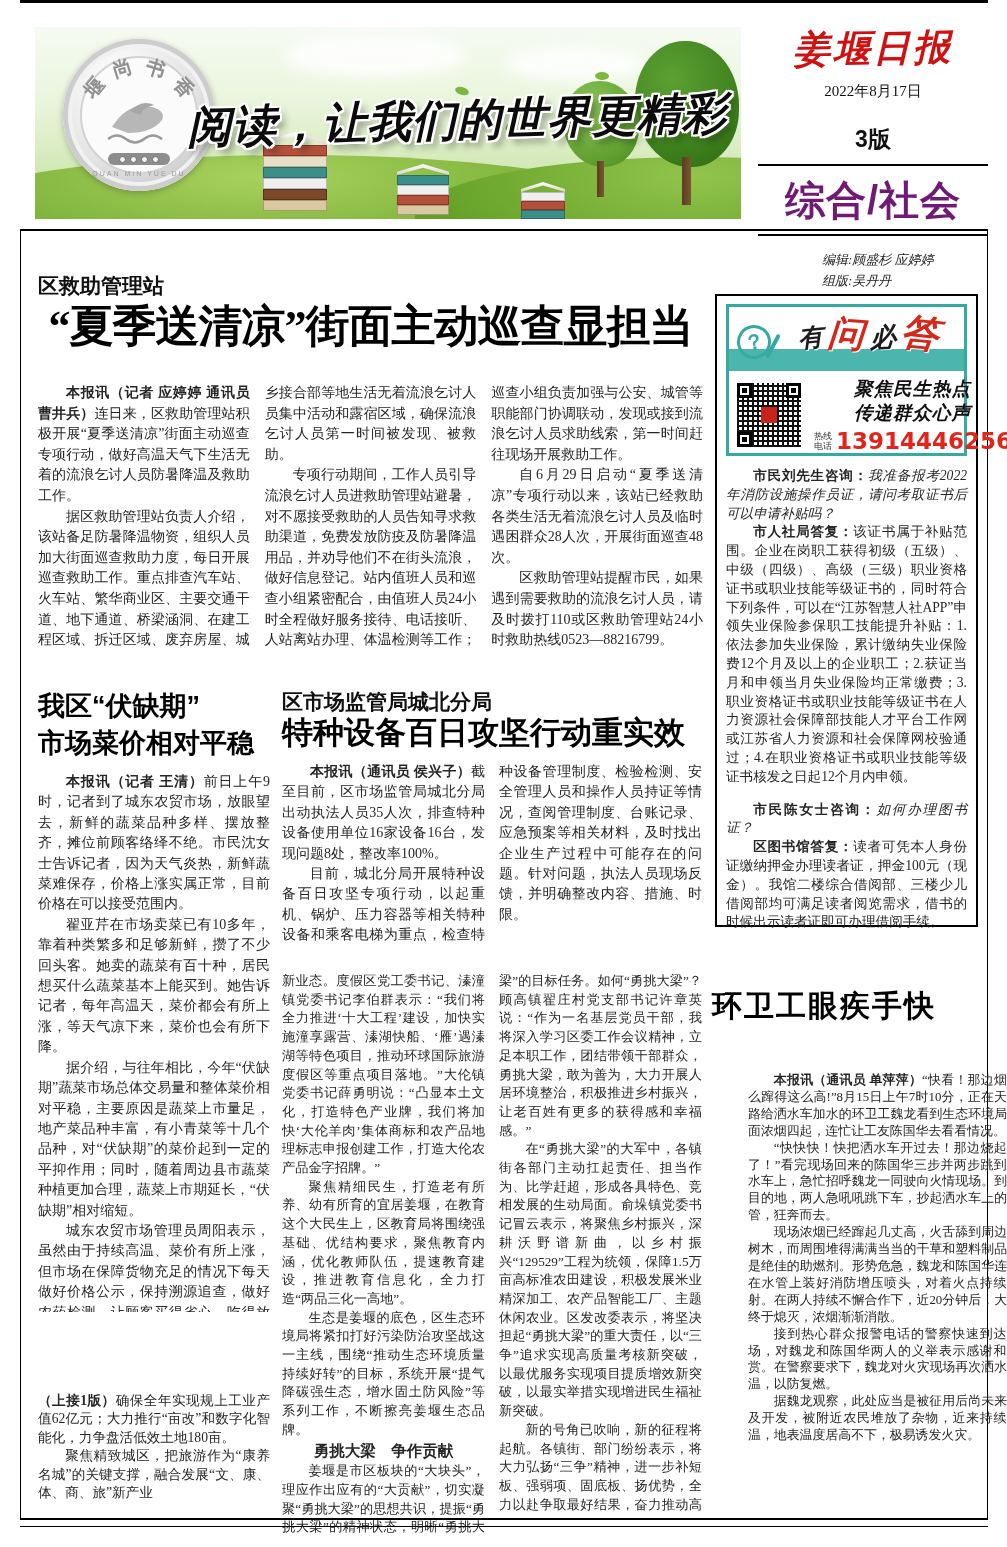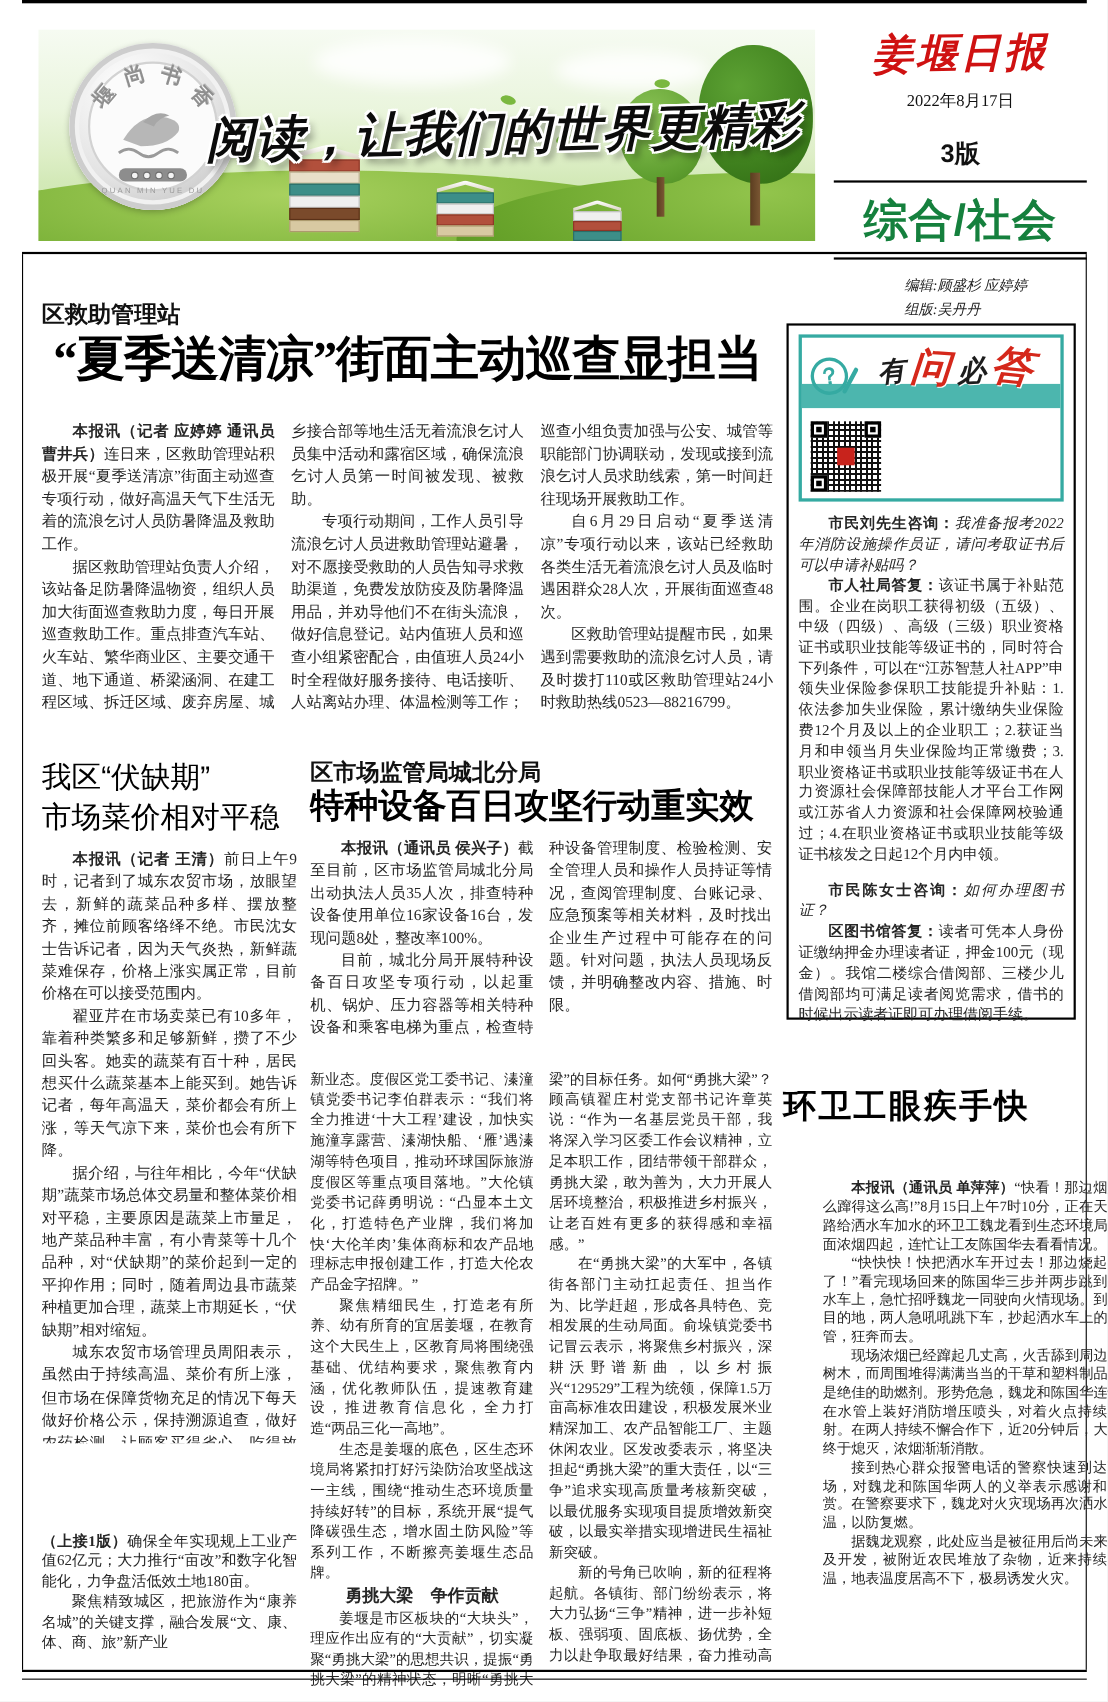--- a/index.html
+++ b/index.html
@@ -58,21 +58,21 @@
         font-family:"DejaVu Serif","Liberation Serif",serif;color:#0b0b0b;letter-spacing:1px;white-space:nowrap;
         transform:rotate(-1.6deg);
         text-shadow:2px 2px 0 #fff,-2px -2px 0 #fff,2px -2px 0 #fff,-2px 2px 0 #fff,0 2px 0 #fff,0 -2px 0 #fff,2px 0 0 #fff,-2px 0 0 #fff,5px 6px 7px rgba(0,0,0,.4);}
   
   .mh-right{left:758px;top:24px;width:230px;text-align:center;}
   .paper-name{font-size:37px;font-weight:bold;font-style:italic;color:#cf1111;letter-spacing:3px;
         font-family:"DejaVu Serif",serif;transform:rotate(-1deg);}
   .mh-date{margin-top:8px;font-size:15px;color:#111;}
   .mh-edition{margin-top:23px;font-size:23px;font-weight:bold;color:#111;font-family:"Liberation Sans",sans-serif;}
   .mh-sec-wrap{margin-top:9px;border-top:2px solid #000;border-bottom:2px solid #000;padding:7px 0 6px;}
-  .mh-section{font-size:40px;font-weight:bold;font-family:"Liberation Sans","DejaVu Sans",sans-serif;color:#15803d;letter-spacing:1px;}
+  .mh-section{font-size:40px;font-weight:bold;font-family:"Liberation Sans","DejaVu Sans",sans-serif;color:#701a75;letter-spacing:1px;}
   .mh-editor{margin-top:13px;font-size:13px;font-style:italic;text-align:left;padding-left:64px;line-height:21px;color:#222;}
   
   .kicker{font-family:"Liberation Sans","DejaVu Sans",sans-serif;font-weight:600;font-size:21px;color:#111;}
   .para{margin:0;text-indent:2em;}
   .noindent{text-indent:0;}
   .lead{font-weight:bold;}
   .jbody{text-align:justify;overflow:hidden;}
   
   .rescue-headline{left:38px;top:297px;width:665px;text-align:center;font-size:44px;font-weight:bold;
         letter-spacing:-1px;white-space:nowrap;color:#000;}
@@ -103,21 +103,21 @@
   .qa-slogans{margin-left:78px;text-align:center;}
   .qa-slogan{font-size:18.5px;font-weight:bold;font-style:italic;font-family:"DejaVu Serif",serif;
         line-height:24px;letter-spacing:1px;color:#111;}
   .qa-hotline{display:flex;align-items:center;justify-content:center;margin-top:3px;gap:3px;}
   .hot-label{width:20px;font-size:9px;line-height:10px;word-break:break-all;color:#333;
         font-family:"Liberation Sans",sans-serif;text-align:center;}
   .hot-number{font-size:23px;font-weight:bold;color:#e1251b;font-family:"DejaVu Sans","Liberation Sans",sans-serif;}
   .qa-text{margin-top:11px;font-size:13.6px;line-height:18.8px;text-align:justify;}
   .qtext{font-style:italic;}
   
-  .veg-headline{left:38px;top:688px;width:235px;font-size:27px;font-weight:normal;line-height:37px;
+  .veg-headline{left:38px;top:688px;width:235px;font-size:27px;font-weight:bold;line-height:37px;
         font-family:"Liberation Sans","DejaVu Sans",sans-serif;color:#000;}
   .veg-body{left:38px;top:772px;width:232px;height:540px;font-size:14px;line-height:20.4px;}
   
   .equip-kicker{left:282px;top:688px;}
   .equip-headline{left:282px;top:712px;width:420px;font-size:31px;font-weight:bold;white-space:nowrap;color:#000;}
   .equip-body{left:282px;top:762px;width:420px;height:184px;column-count:2;column-gap:14px;
         font-size:14px;line-height:20.4px;}
   
   .spirit-headline{left:38px;top:1350px;width:235px;font-size:22px;font-weight:bold;line-height:30px;color:#000;}
   .spirit-left-body{left:38px;top:1392px;width:232px;height:118px;font-size:13.6px;line-height:18.4px;}
@@ -239,20 +239,30 @@
           <span class="qa-ch3">答</span>
         </div>
       </div>
       <div class="qa-teal"></div>
       <div class="qr">
         <div class="finder f-tl"></div>
           <div class="finder f-tr"></div>
           <div class="finder f-bl"></div>
         <div class="qr-center"></div>
       </div>
+      <div class="qa-bottom">
+        <div class="qa-slogans">
+          <div class="qa-slogan">聚焦民生热点</div>
+          <div class="qa-slogan">传递群众心声</div>
+          <div class="qa-hotline">
+            <span class="hot-label">热线电话</span>
+            <span class="hot-number">13914446256</span>
+          </div>
+        </div>
+      </div>
     </div>
     <div class="qa-text">
       <p class="para"><b class="lead">市民刘先生咨询：</b><span class="qtext">我准备报考2022年消防设施操作员证，请问考取证书后可以申请补贴吗？</span></p>
       <p class="para"><b class="lead">市人社局答复：</b><span>该证书属于补贴范围。企业在岗职工获得初级（五级）、中级（四级）、高级（三级）职业资格证书或职业技能等级证书的，同时符合下列条件，可以在“江苏智慧人社APP”申领失业保险参保职工技能提升补贴：1.依法参加失业保险，累计缴纳失业保险费12个月及以上的企业职工；2.获证当月和申领当月失业保险均正常缴费；3.职业资格证书或职业技能等级证书在人力资源社会保障部技能人才平台工作网或江苏省人力资源和社会保障网校验通过；4.在职业资格证书或职业技能等级证书核发之日起12个月内申领。</span></p>
       <p class="para" style="margin-top:14px;"><b class="lead">市民陈女士咨询：</b><span class="qtext">如何办理图书证？</span></p>
       <p class="para"><b class="lead">区图书馆答复：</b><span>读者可凭本人身份证缴纳押金办理读者证，押金100元（现金）。我馆二楼综合借阅部、三楼少儿借阅部均可满足读者阅览需求，借书的时候出示读者证即可办理借阅手续。</span></p>
     </div>
   </div>
 
   <div class="abs veg-headline">

